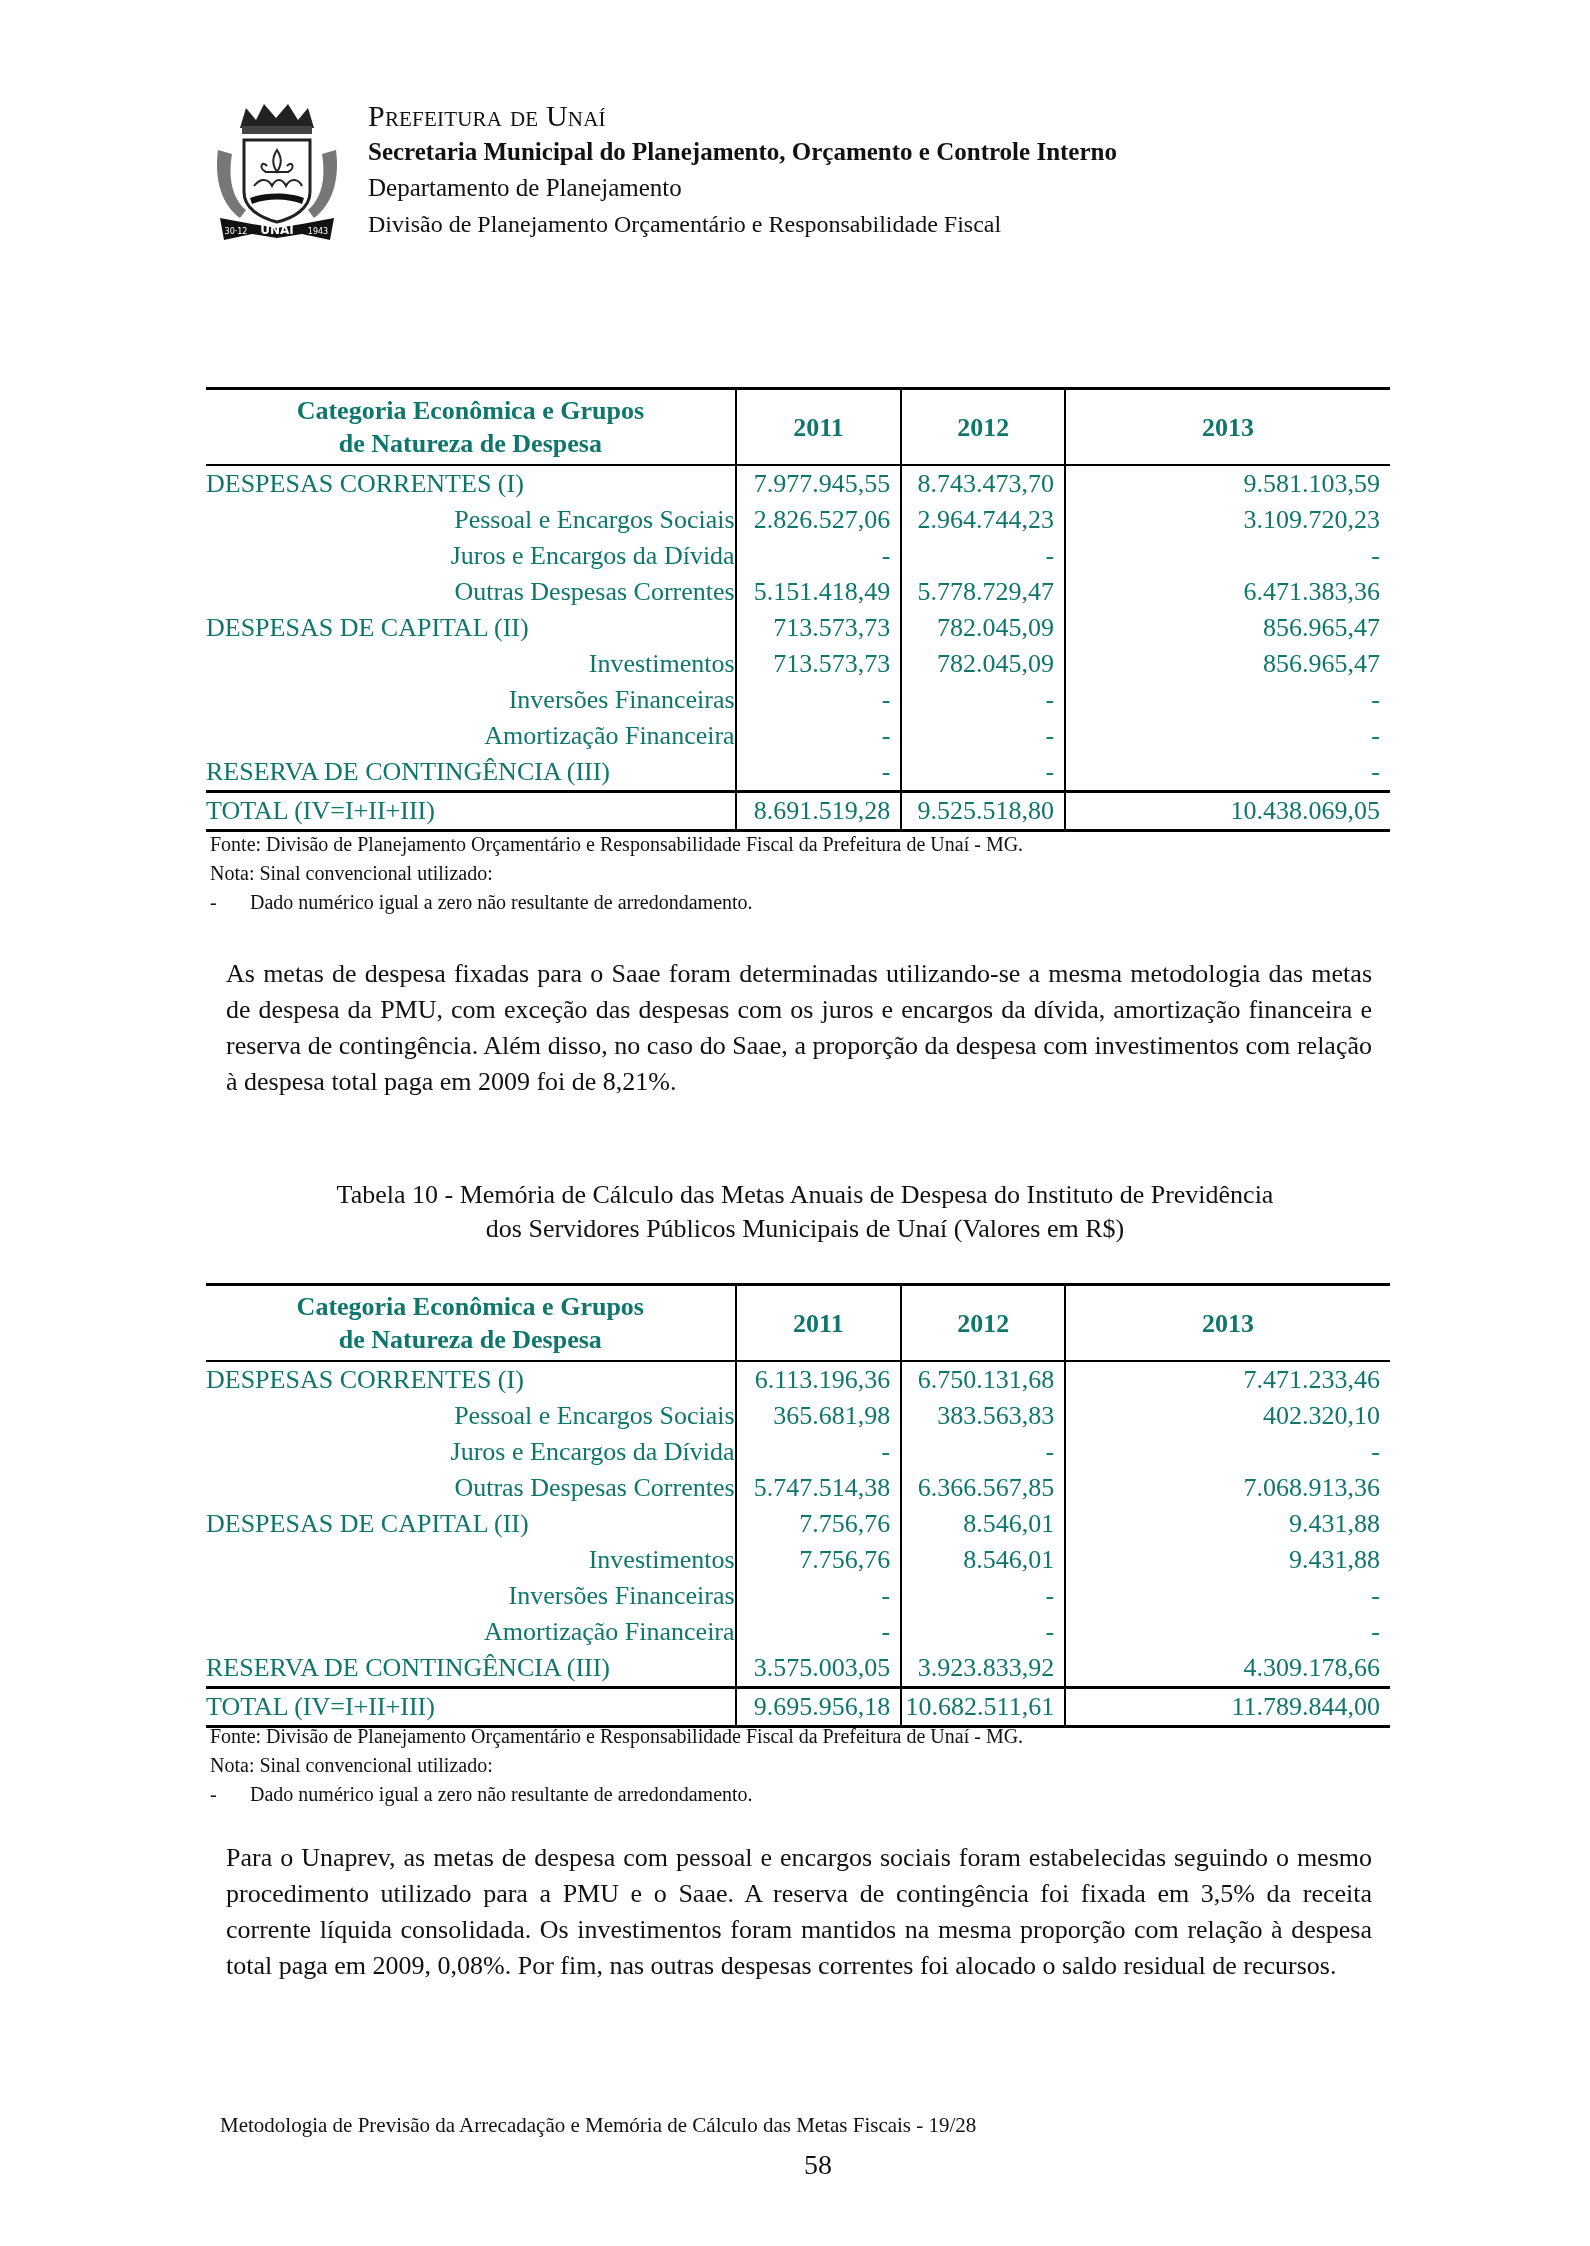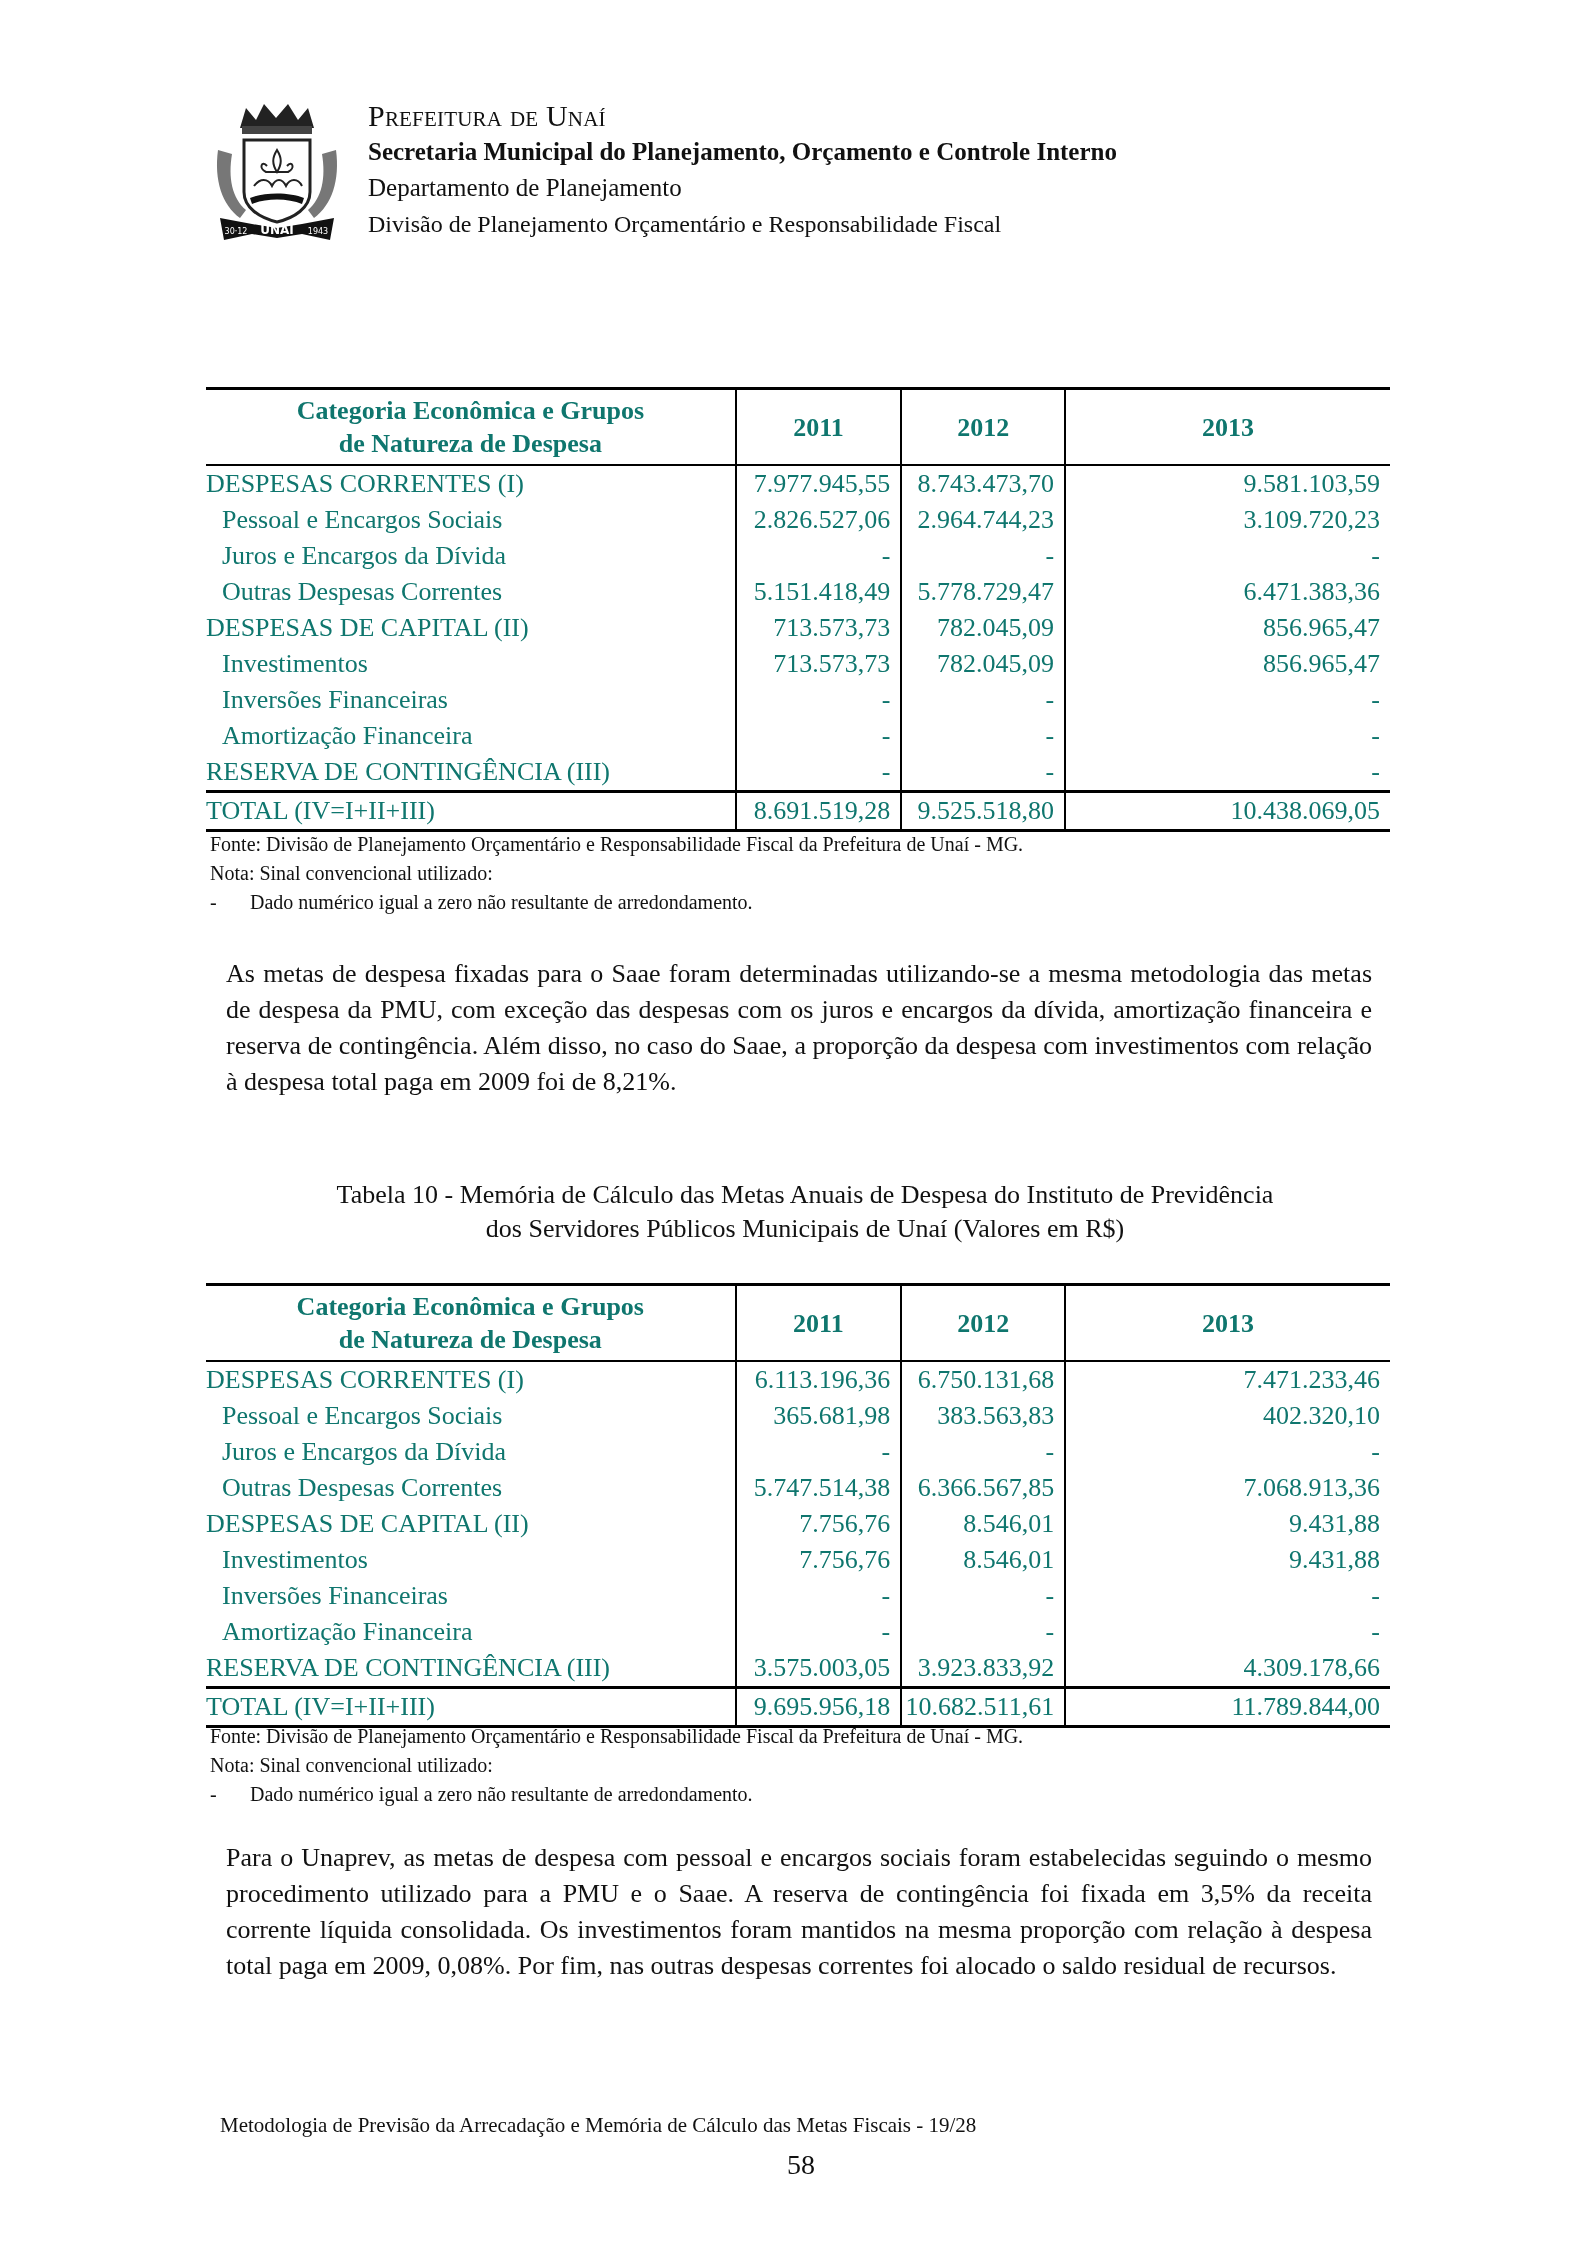--- a/index.html
+++ b/index.html
@@ -44,41 +44,41 @@
       border-top: 3px solid #000; border-bottom: 2px solid #000;
       height: 74px; text-align: center;
     }
     .tbl .c0 { width: 531px; text-align: left; }
     .tbl .c1 { width: 164px; }
     .tbl .c2 { width: 162px; }
     .tbl .c3 { width: 327px; }
     .tbl .cy { border-left: 2px solid #000; text-align: right; padding-right: 10px; }
     .tbl thead th.cy { text-align: center; padding-right: 0; }
     .tbl td.lbl { padding-left: 0; white-space: nowrap; }
-    .tbl td.lbl.sub { padding-left: 16px; }
+    .tbl td.lbl.sub { padding-left: 16px; text-align: right; }
     .tbl tr.total td { border-top: 3px solid #000; border-bottom: 3px solid #000; }
     .tbl thead th.c0 { text-align: center; padding-right: 0; }
 
     
     .notes { position: absolute; left: 210px; font-size: 20px; line-height: 29px; color: #111; }
     .notes .dash { display: inline-block; width: 40px; }
 
     
     .para {
       position: absolute; left: 226px; width: 1146px;
       font-size: 26px; line-height: 36px; text-align: justify; color: #111;
     }
 
     
     .footer {
       position: absolute; left: 220px; width: 1170px; top: 2108px;
       font-size: 21px; line-height: 34px;
     }
     .page-num {
-      position: absolute; left: 216px; width: 1170px; top: 2148px;
+      position: absolute; left: 233px; width: 1170px; top: 2148px;
       text-align: center; font-size: 28px; line-height: 34px;
     }
   </style>
 </head>
 <body>
 
 <div class="page">
 
   <div class="header-logo">
     <svg width="130" height="150" viewBox="0 0 130 150">

